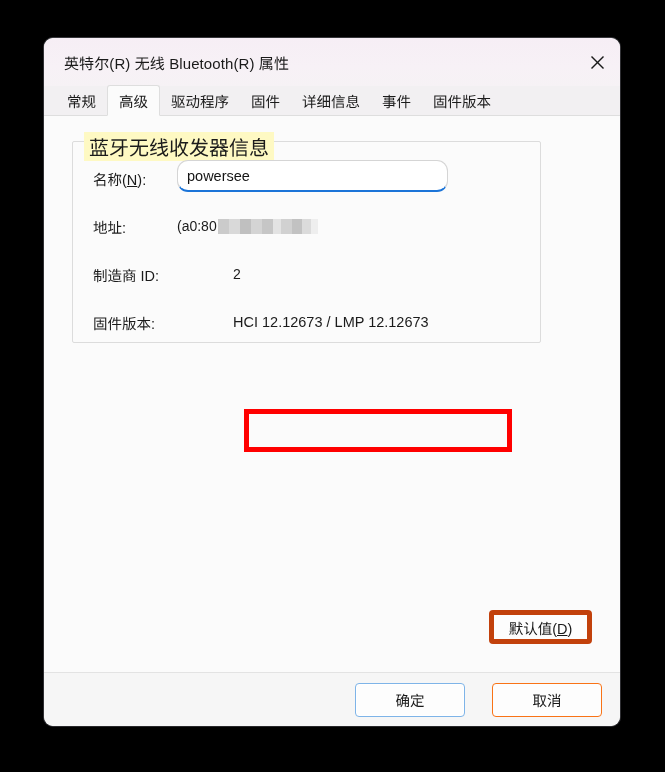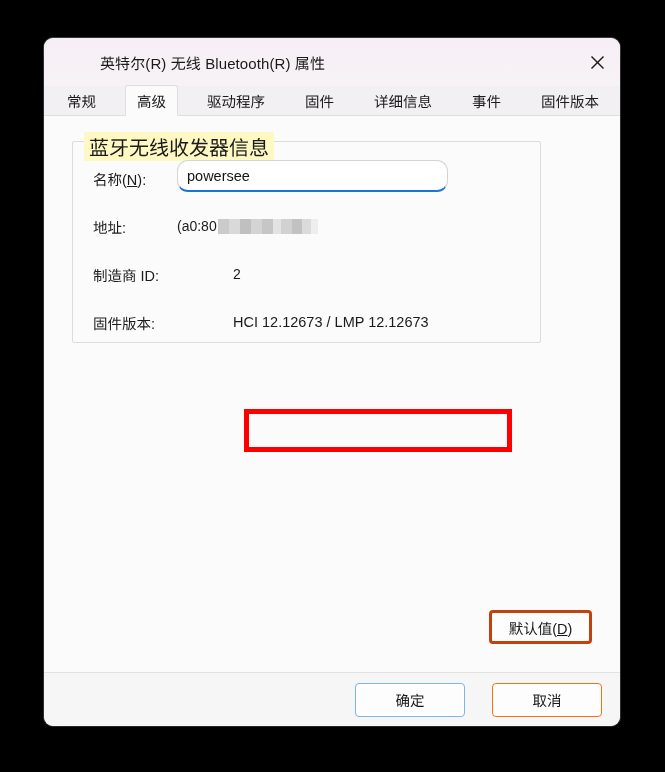--- a/index.html
+++ b/index.html
@@ -32,21 +32,20 @@
   
   .titlebar {
     position: relative;
     height: 48px;
     flex: 0 0 48px;
     background: linear-gradient(180deg, #f6eef5 0%, #f7f1f6 60%, #f6f2f5 100%);
     border-top-left-radius: 9px;
     border-top-right-radius: 9px;
     display: flex;
     align-items: center;
-    padding-left: 36px;
   }
   .title-text {
     padding-left: 20px;
     font-size: 15px;
     color: #1a1a1a;
     letter-spacing: 0.1px;
     white-space: nowrap;
   }
   .close-btn {
     position: absolute;
@@ -64,21 +63,20 @@
   
   .tabstrip {
     position: relative;
     height: 30px;
     flex: 0 0 30px;
     background: #f2f0f2;
     display: flex;
     align-items: flex-end;
     padding-left: 12px;
     border-bottom: 1px solid #dedede;
-    gap: 18px;
   }
   .tab {
     height: 30px;
     padding: 0 11px;
     display: flex;
     align-items: center;
     font-size: 14.5px;
     color: #1b1b1b;
     white-space: nowrap;
     cursor: default;
@@ -219,21 +217,21 @@
 
   
   .defaults-btn {
     position: absolute;
     right: 28px;
     bottom: 28px;
     min-width: 103px;
     height: 34px;
     padding: 0 14px;
     background: #fdfdfd;
-    border: 3px solid #c2410c;
+    border: 5px solid #c2410c;
     border-radius: 4px;
     font-family: "Liberation Sans", "DejaVu Sans", sans-serif;
     font-size: 14.5px;
     color: #191919;
     cursor: default;
   }
   .defaults-btn u { text-decoration: underline; }
 
   
   .footer {

